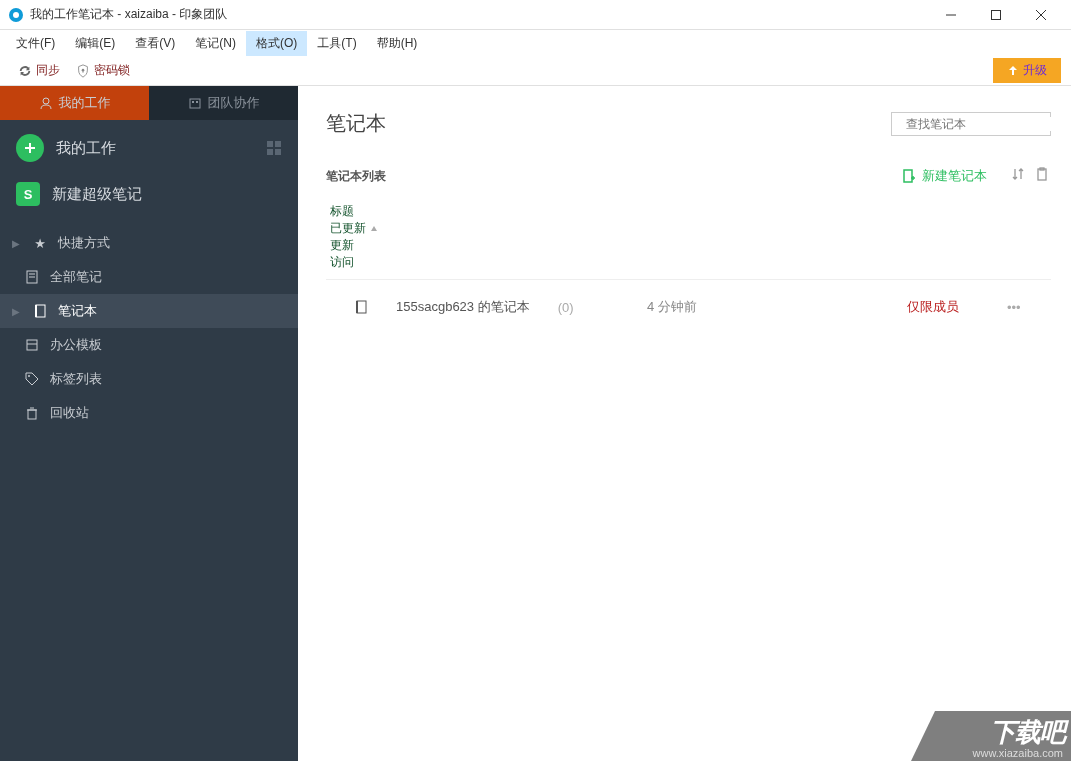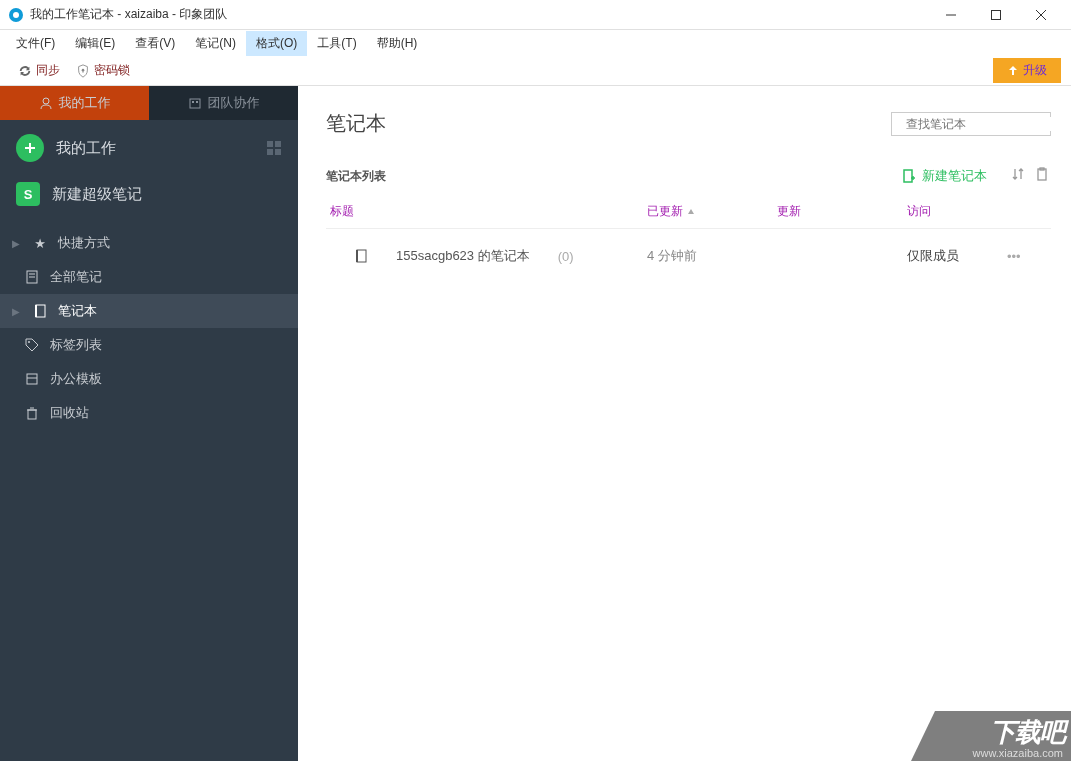--- a/index.html
+++ b/index.html
@@ -51,33 +51,33 @@
 .main .page-title { font-size: 20px; color: #444; flex: 1; }
 .main .search-box { display: flex; align-items: center; border: 1px solid #ccc; padding: 4px 8px; width: 160px; gap: 6px; }
 .main .search-box input { border: none; outline: none; font-size: 12px; flex: 1; color: #0c4a6e; }
 .main .search-box svg { width: 14px; height: 14px; color: #888; }
 
 .main .list-head { display: flex; align-items: center; margin-bottom: 10px; }
 .main .list-title { font-size: 12px; color: #555; font-weight: bold; flex: 1; }
 .main .new-nb { color: #2dbe60; font-size: 13px; display: flex; align-items: center; gap: 6px; cursor: pointer; margin-right: 16px; }
 .main .head-icon { color: #999; width: 16px; margin-left: 8px; cursor: pointer; }
 
-.main .cols { display: flex; font-size: 12px; color: #a21caf; padding: 8px 4px; border-bottom: 1px solid #eee; }
+.main .cols { display: flex; font-size: 12px; color: #14532d; padding: 8px 4px; border-bottom: 1px solid #eee; flex-direction: column; }
 .main .cols .c1 { flex: 1; }
 .main .cols .c2 { width: 130px; display:flex; align-items:center; gap:4px;}
 .main .cols .c3 { width: 130px; }
 .main .cols .c4 { width: 100px; }
 .main .cols .c5 { width: 40px; }
 
 .main .row { display: flex; font-size: 13px; color: #555; padding: 18px 4px; align-items: center; }
 .main .row .c1 { flex: 1; display: flex; align-items: center; gap: 28px; padding-left: 24px; }
 .main .row .c1 .count { color: #aaa; }
 .main .row .c2 { width: 130px; color: #888; }
 .main .row .c3 { width: 130px; }
-.main .row .c4 { width: 100px; color: #404040; }
+.main .row .c4 { width: 100px; color: #b91c1c; }
 .main .row .c5 { width: 40px; color: #aaa; cursor: pointer; }
 
 .watermark { position: absolute; right: 0; bottom: 0; width: 160px; height: 50px; pointer-events: none; }
 .watermark .wm-bg { position:absolute; inset:0; background: rgba(0,0,0,0.5); clip-path: polygon(15% 0, 100% 0, 100% 100%, 0 100%); }
 .watermark .wm-text { position:absolute; right:8px; bottom:2px; color:#ddd; font-size:11px; font-family: Arial; }
 .watermark .wm-big { position:absolute; right:6px; top:4px; color:#fff; font-size:26px; font-weight:bold; font-style:italic; letter-spacing:-1px; }
 </style>
 </head>
 <body>
 
@@ -209,34 +209,34 @@
             <svg viewBox="0 0 14 14" width="14" height="14">
               <rect x="3" y="1" width="9" height="12" fill="none" stroke="#fff"></rect>
               <line x1="3" y1="1" x2="3" y2="13" stroke="#fff" stroke-width="2"></line>
             </svg>
           </span>
         <span>笔记本</span>
       </div>
       <div class="nav-item child">
         <span class="nv-icon">
             <svg viewBox="0 0 14 14" width="14" height="14">
+              <rect x="2" y="2" width="10" height="10" fill="none" stroke="#c8ccd1"></rect>
+              <line x1="2" y1="6" x2="12" y2="6" stroke="#c8ccd1"></line>
+            </svg>
+          </span>
+        <span>办公模板</span>
+      </div>
+      <div class="nav-item child">
+        <span class="nv-icon">
+            <svg viewBox="0 0 14 14" width="14" height="14">
               <path d="M1 1h6l6 6-6 6-6-6z" fill="none" stroke="#c8ccd1"></path>
               <circle cx="4" cy="4" r="1" fill="#c8ccd1"></circle>
             </svg>
           </span>
         <span>标签列表</span>
-      </div>
-      <div class="nav-item child">
-        <span class="nv-icon">
-            <svg viewBox="0 0 14 14" width="14" height="14">
-              <rect x="2" y="2" width="10" height="10" fill="none" stroke="#c8ccd1"></rect>
-              <line x1="2" y1="6" x2="12" y2="6" stroke="#c8ccd1"></line>
-            </svg>
-          </span>
-        <span>办公模板</span>
       </div>
       <div class="nav-item child">
         <span class="nv-icon">
             <svg viewBox="0 0 14 14" width="14" height="14">
               <rect x="3" y="4" width="8" height="9" fill="none" stroke="#c8ccd1"></rect>
               <line x1="2" y1="4" x2="12" y2="4" stroke="#c8ccd1"></line>
               <line x1="5" y1="2" x2="9" y2="2" stroke="#c8ccd1"></line>
             </svg>
           </span>
         <span>回收站</span>

